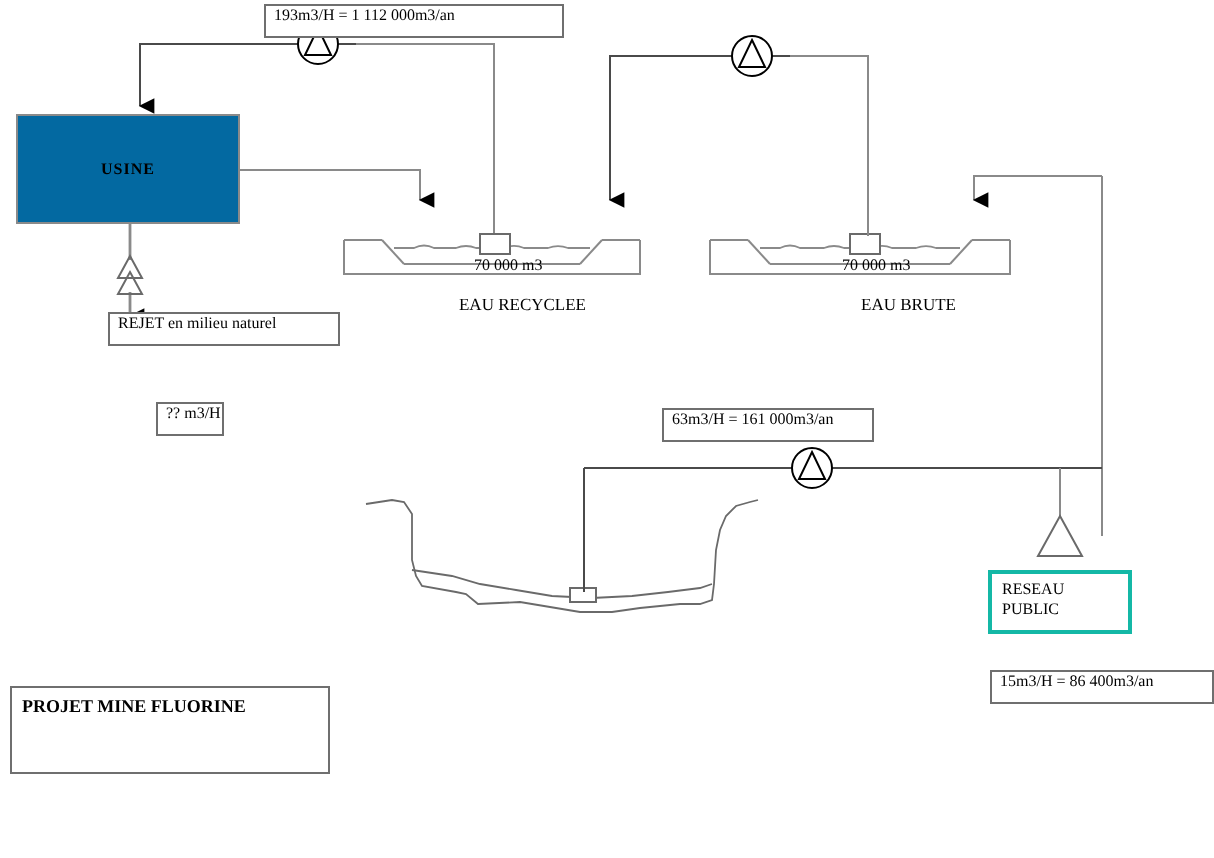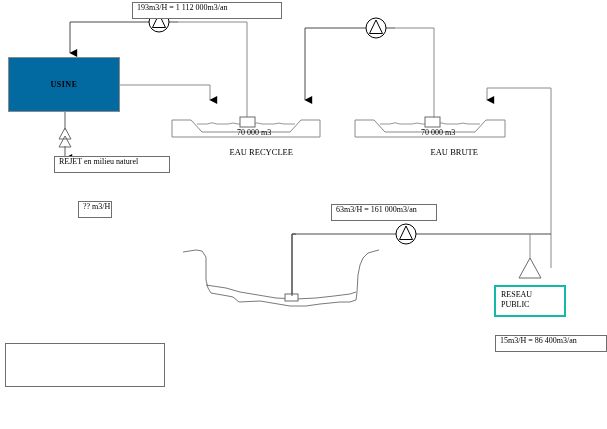--- a/index.html
+++ b/index.html
@@ -257,15 +257,16 @@
   <div id="reseau-box">
     <div>RESEAU</div>
     <div>PUBLIC</div>
   </div>
 
   <div class="lbl" style="left:455px; top:335px; width:112px; height:17px;">
     <span>15m3/H = 86 400m3/an</span>
   </div>
 
   <div id="title-box">
+    <div class="t1">PROJET MINE FLUORINE</div>
   </div>
 
 </div>
 
 </body></html>

